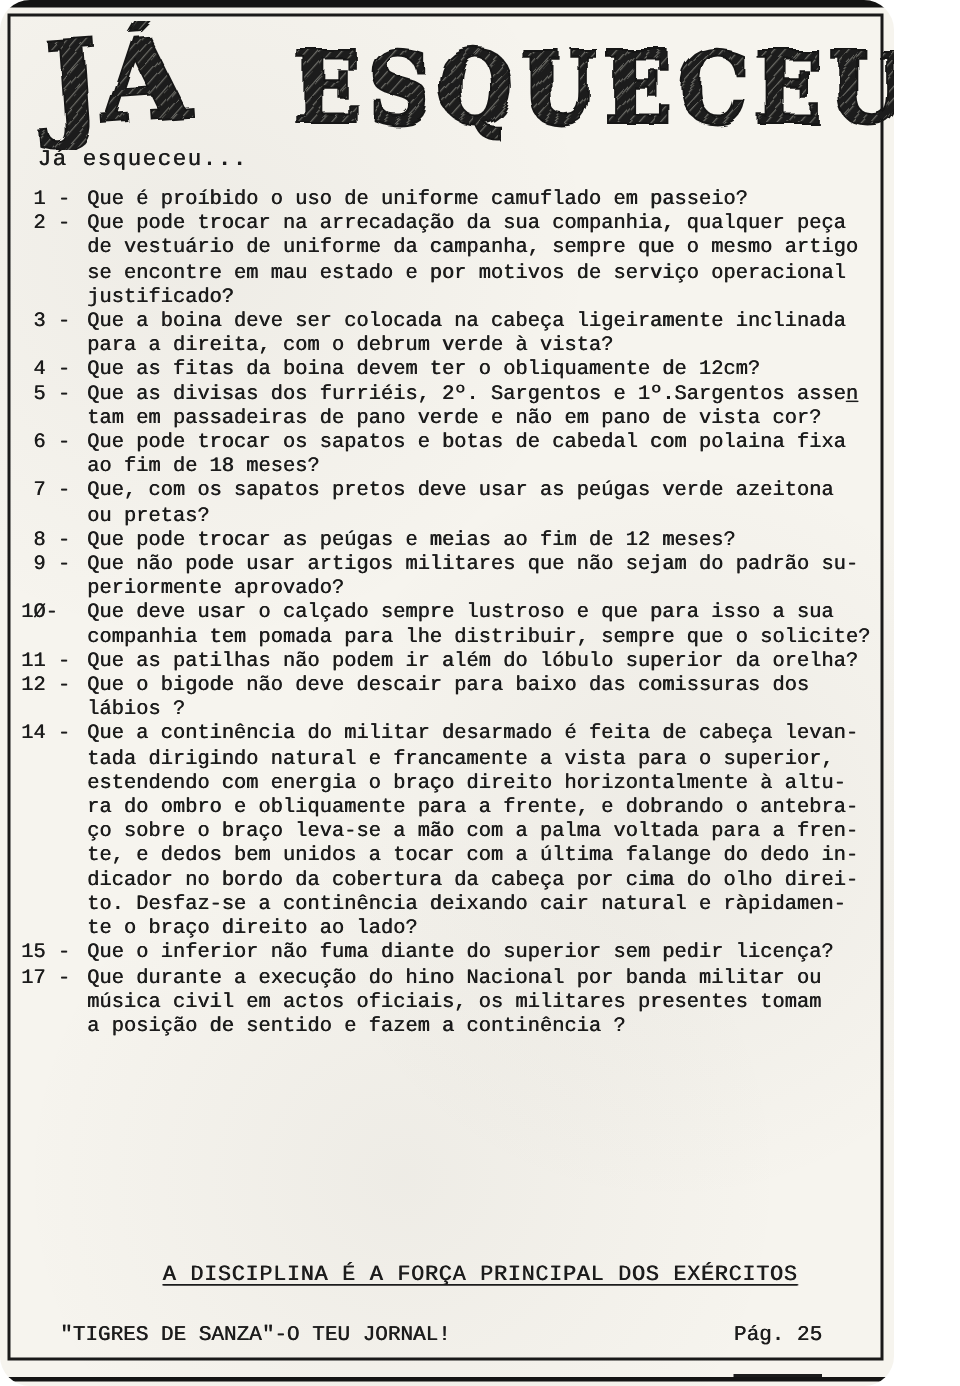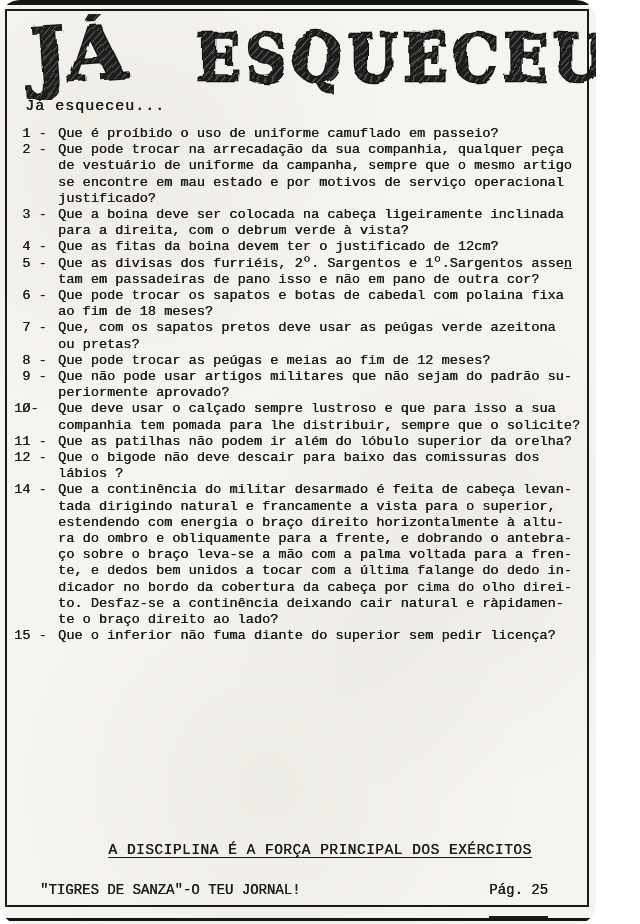--- a/index.html
+++ b/index.html
@@ -100,26 +100,26 @@
 se encontre em mau estado e por motivos de serviço operacional
 justificado?</span>
       </div>
       <div class="item">
         <span class="num"> 3 -</span>
         <span class="txt">Que a boina deve ser colocada na cabeça ligeiramente inclinada
 para a direita, com o debrum verde à vista?</span>
       </div>
       <div class="item">
         <span class="num"> 4 -</span>
-        <span class="txt">Que as fitas da boina devem ter o justificado de 12cm?</span>
+        <span class="txt">Que as fitas da boina devem ter o obliquamente de 12cm?</span>
       </div>
       <div class="item">
         <span class="num"> 5 -</span>
         <span class="txt">Que as divisas dos furriéis, 2º. Sargentos e 1º.Sargentos assen̲
-tam em passadeiras de pano isso e não em pano de outra cor?</span>
+tam em passadeiras de pano verde e não em pano de vista cor?</span>
       </div>
       <div class="item">
         <span class="num"> 6 -</span>
         <span class="txt">Que pode trocar os sapatos e botas de cabedal com polaina fixa
 ao fim de 18 meses?</span>
       </div>
       <div class="item">
         <span class="num"> 7 -</span>
         <span class="txt">Que, com os sapatos pretos deve usar as peúgas verde azeitona
 ou pretas?</span>
@@ -156,20 +156,26 @@
 ço sobre o braço leva-se a mão com a palma voltada para a fren-
 te, e dedos bem unidos a tocar com a última falange do dedo in-
 dicador no bordo da cobertura da cabeça por cima do olho direi-
 to. Desfaz-se a continência deixando cair natural e ràpidamen-
 te o braço direito ao lado?</span>
       </div>
       <div class="item">
         <span class="num">15 -</span>
         <span class="txt">Que o inferior não fuma diante do superior sem pedir licença?</span>
       </div>
+      <div class="item">
+        <span class="num">17 -</span>
+        <span class="txt">Que durante a execução do hino Nacional por banda militar ou
+música civil em actos oficiais, os militares presentes tomam
+a posição de sentido e fazem a continência ?</span>
+      </div>
     </div>
 
   <div class="slogan">A DISCIPLINA É A FORÇA PRINCIPAL DOS EXÉRCITOS</div>
 
   <div class="footer-row">
     <span>"TIGRES DE SANZA"-O TEU JORNAL!</span>
     <span class="pag">Pág. 25</span>
   </div>
 </div>
 

